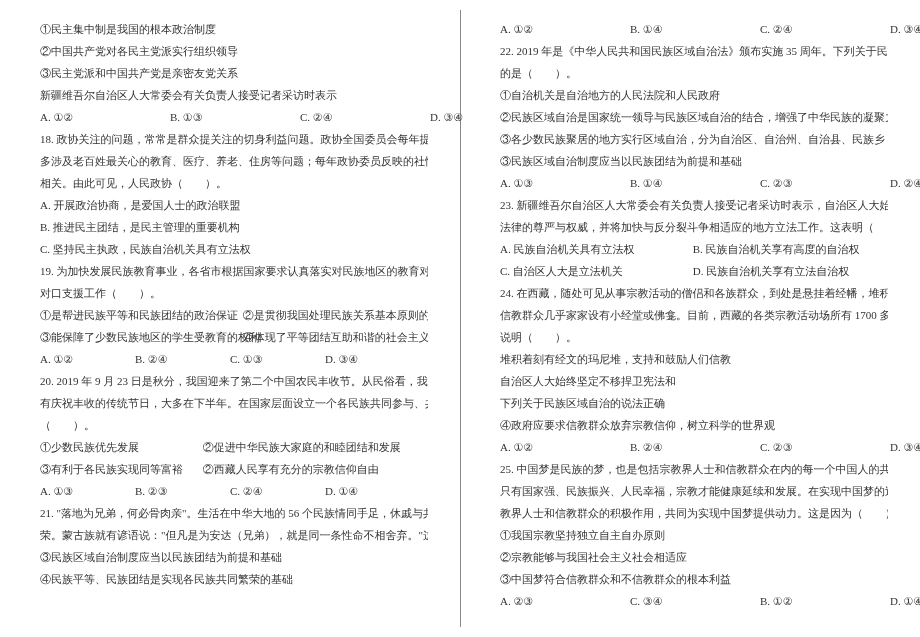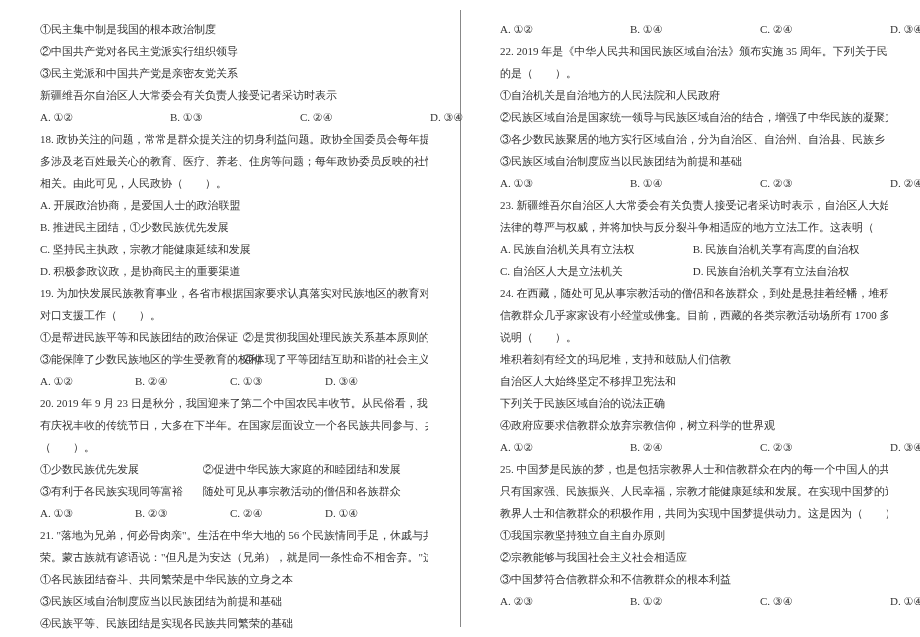--- a/index.html
+++ b/index.html
@@ -60,23 +60,22 @@
     <div class="opts wide">
       <span>A. ①②</span>
       <span>B. ①③</span>
       <span>C. ②④</span>
       <span>D. ③④</span>
     </div>
     <div class="line">18. 政协关注的问题，常常是群众提关注的切身利益问题。政协全国委员会每年提交的五六千份提案，大</div>
     <div class="line">多涉及老百姓最关心的教育、医疗、养老、住房等问题；每年政协委员反映的社情民意，也基本上与民生</div>
     <div class="line">相关。由此可见，人民政协（　　）。</div>
     <div class="line">A. 开展政治协商，是爱国人士的政治联盟</div>
-    <div class="line">B. 推进民主团结，①少数民族优先发展</div>
-    <div class="line">C. 坚持民主执政，宗教才能健康延续和发展</div>
-    <div class="line">D. 积极参政议政，是协商民主的重要渠道</div>
+    <div class="line">B. 推进民主团结，是民主管理的重要机构</div>
+    <div class="line">C. 坚持民主执政，民族自治机关具有立法权</div>
     <div class="line">19. 为加快发展民族教育事业，各省市根据国家要求认真落实对民族地区的教育对口支援工作。落实教育</div>
     <div class="line">对口支援工作（　　）。</div>
     <div class="line">
       <span style="display:inline-block;width:200px">①是帮进民族平等和民族团结的政治保证</span>
       <span>②是贯彻我国处理民族关系基本原则的具体体现</span>
     </div>
     <div class="line">
       <span style="display:inline-block;width:200px">③能保障了少数民族地区的学生受教育的权利</span>
       <span>④体现了平等团结互助和谐的社会主义民族关系</span>
     </div>
@@ -88,31 +87,30 @@
     </div>
     <div class="line">20. 2019 年 9 月 23 日是秋分，我国迎来了第二个中国农民丰收节。从民俗看，我国的十几个少数民族</div>
     <div class="line">有庆祝丰收的传统节日，大多在下半年。在国家层面设立一个各民族共同参与、共庆丰收的节日，有利于</div>
     <div class="line">（　　）。</div>
     <div class="line">
       <span style="display:inline-block;width:160px">①少数民族优先发展</span>
       <span>②促进中华民族大家庭的和睦团结和发展</span>
     </div>
     <div class="line">
       <span style="display:inline-block;width:160px">③有利于各民族实现同等富裕</span>
-      <span>随处可见从事宗教活动的僧侣和各族群众</span>
+      <span>②西藏人民享有充分的宗教信仰自由</span>
     </div>
     <div class="opts">
       <span>A. ①③</span>
       <span>B. ②③</span>
       <span>C. ②④</span>
       <span>D. ①④</span>
     </div>
     <div class="line">21. "落地为兄弟，何必骨肉亲"。生活在中华大地的 56 个民族情同手足，休戚与共，一损俱损，一荣俱</div>
     <div class="line">荣。蒙古族就有谚语说："但凡是为安达（兄弟），就是同一条性命不相舍弃。"这启示我们（　　）。</div>
-    <div class="line">①各民族团结奋斗、共同繁荣是中华民族的立身之本</div>
     <div class="line">③民族区域自治制度应当以民族团结为前提和基础</div>
     <div class="line">④民族平等、民族团结是实现各民族共同繁荣的基础</div>
   </div>
 
   <div class="col">
     <div class="opts wide">
       <span>A. ①②</span>
       <span>B. ①④</span>
       <span>C. ②④</span>
       <span>D. ③④</span>
@@ -153,18 +151,18 @@
       <span>D. ③④</span>
     </div>
     <div class="line">25. 中国梦是民族的梦，也是包括宗教界人士和信教群众在内的每一个中国人的共同理想。国盛则教兴，</div>
     <div class="line">只有国家强、民族振兴、人民幸福，宗教才能健康延续和发展。在实现中国梦的过程中，要积极发挥宗</div>
     <div class="line">教界人士和信教群众的积极作用，共同为实现中国梦提供动力。这是因为（　　）。</div>
     <div class="line">①我国宗教坚持独立自主自办原则</div>
     <div class="line">②宗教能够与我国社会主义社会相适应</div>
     <div class="line">③中国梦符合信教群众和不信教群众的根本利益</div>
     <div class="opts wide">
       <span>A. ②③</span>
+      <span>C. ③④</span>
       <span>B. ①②</span>
-      <span>C. ③④</span>
       <span>D. ①④</span>
     </div>
   </div>
 </div>
 
 </body></html>

